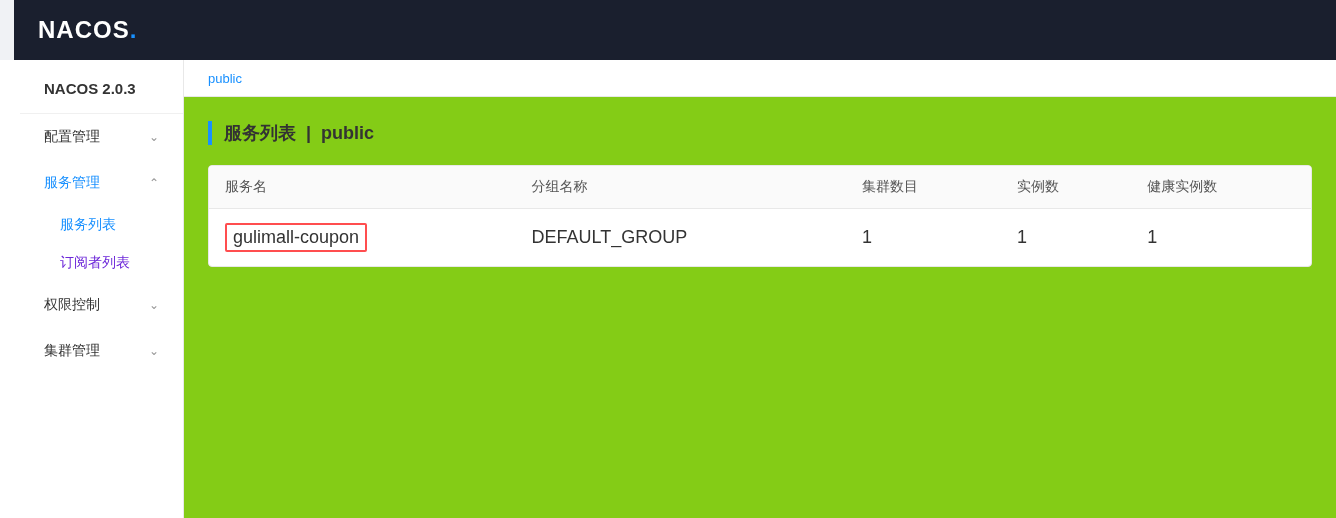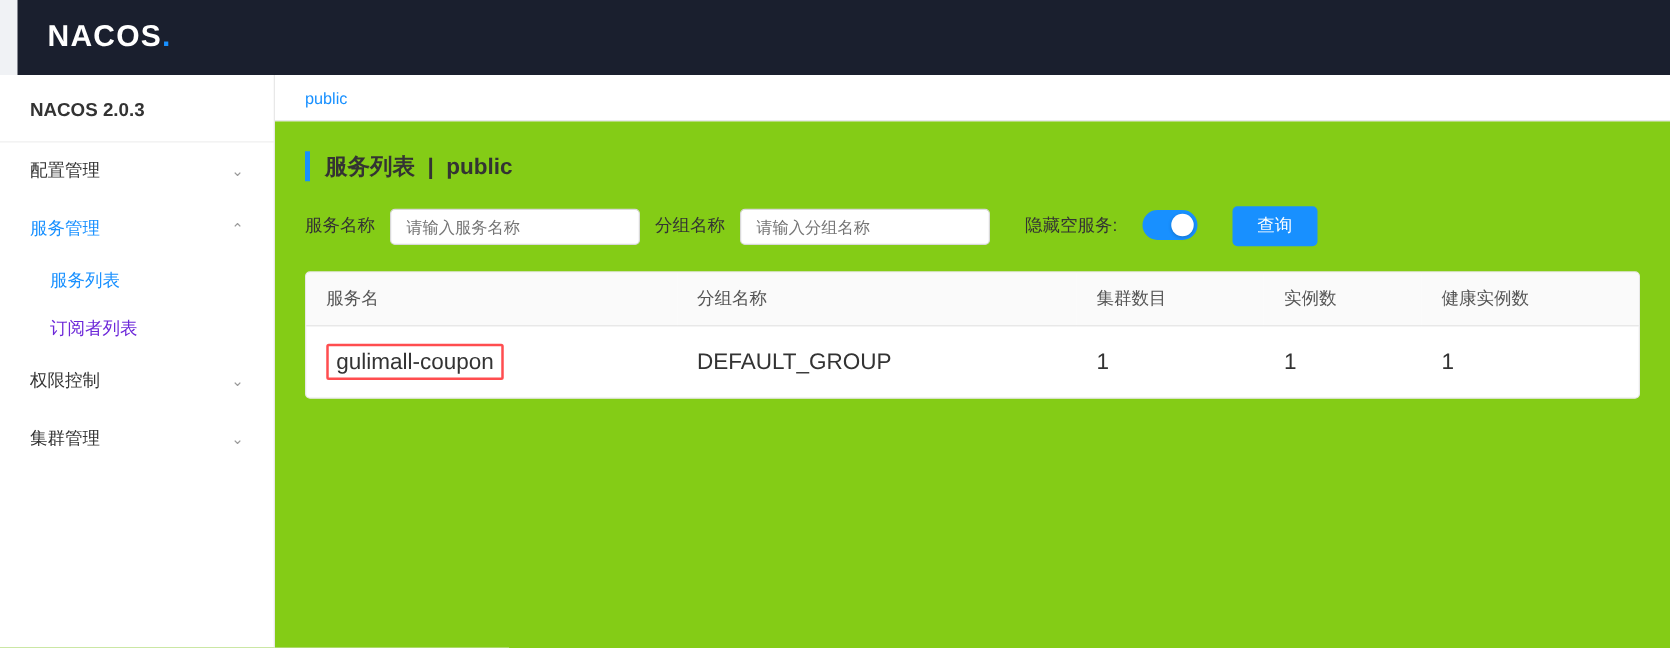--- a/index.html
+++ b/index.html
@@ -25,24 +25,25 @@
     }
 
     
     .layout {
       display: flex;
       min-height: calc(518px - 60px);
     }
 
     
     .sidebar {
-      width: 220px;
+      width: 184px;
       background: #fff;
       border-right: 1px solid #e8e8e8;
       flex-shrink: 0;
+      padding-left: 20px;
     }
     .sidebar-version {
       padding: 20px 24px 16px;
       font-size: 15px;
       font-weight: 600;
       color: #333;
       border-bottom: 1px solid #f0f0f0;
     }
     .sidebar-menu-item {
       display: flex;
@@ -265,37 +266,20 @@
     <div class="content">
 
       <div class="page-title-bar">
         <span class="page-title">
           <span>服务列表</span>
           <span> &nbsp;|&nbsp; </span>
           <span>public</span>
         </span>
       </div>
 
-      <div class="filter-bar">
-        <span class="filter-label">服务名称</span>
-        <input class="filter-input" placeholder="请输入服务名称" style="">
-
-        <span class="filter-label">分组名称</span>
-        <input class="filter-input" placeholder="请输入分组名称" style="">
-
-        <span class="hide-empty-label">隐藏空服务:</span>
-        <div class="toggle-container">
-          <label class="toggle">
-            
-            <span class="toggle-slider"></span>
-          </label>
-        </div>
-
-        <button class="query-btn">查询</button>
-      </div>
 
       <div class="table-container">
         <table>
           <thead>
             <tr>
               <th>服务名</th>
               <th>分组名称</th>
               <th>集群数目</th>
               <th>实例数</th>
               <th>健康实例数</th>

